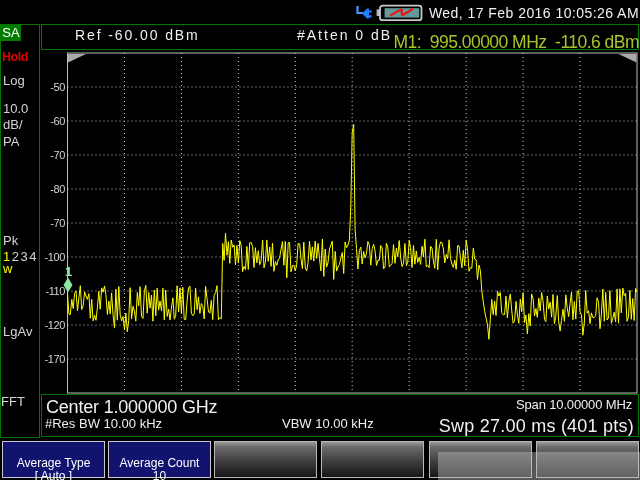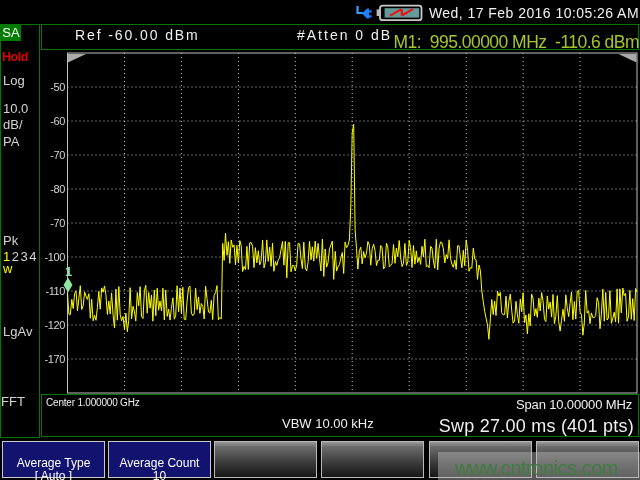--- a/index.html
+++ b/index.html
@@ -76,27 +76,27 @@
 <line x1="67.5" y1="321.0" x2="637.0" y2="321.0" class="g"></line>
 <line x1="67.5" y1="355.0" x2="637.0" y2="355.0" class="g"></line>
   <rect x="67.5" y="49.0" width="569.5" height="340.0" fill="none" stroke="#bdbdbd" stroke-width="1"></rect>
   <path d="M68 50 L86 50 L68 58.5 Z" fill="#aaaaaa"></path>
   <path d="M636.5 50 L618.5 50 L636.5 58.5 Z" fill="#aaaaaa"></path>
   <polyline points="67.5,289.0 68.9,310.2 70.3,310.6 71.8,295.4 73.2,304.6 74.6,289.4 76.0,286.9 77.5,306.9 78.9,294.1 80.3,281.7 81.7,305.5 83.2,301.7 84.6,287.9 86.0,292.0 87.4,295.4 88.9,289.7 90.3,314.2 91.7,295.3 93.1,316.8 94.6,311.3 96.0,316.3 97.4,303.4 98.8,287.4 100.2,305.2 101.7,283.9 103.1,288.2 104.5,281.9 105.9,290.5 107.4,310.5 108.8,297.0 110.2,310.0 111.6,288.9 113.1,311.4 114.5,324.0 115.9,285.2 117.3,316.2 118.8,282.5 120.2,310.8 121.6,316.8 123.0,312.5 124.5,325.4 125.9,309.1 127.3,327.7 128.7,316.7 130.1,283.7 131.6,314.8 133.0,302.3 134.4,307.2 135.8,317.1 137.3,288.5 138.7,301.9 140.1,282.6 141.5,312.3 143.0,314.5 144.4,286.6 145.8,281.3 147.2,309.2 148.7,288.5 150.1,304.2 151.5,291.0 152.9,317.2 154.3,286.0 155.8,311.7 157.2,284.2 158.6,306.2 160.0,297.0 161.5,306.8 162.9,284.2 164.3,315.9 165.7,286.0 167.2,312.4 168.6,305.1 170.0,316.1 171.4,304.3 172.9,293.9 174.3,315.2 175.7,311.6 177.1,281.7 178.6,307.8 180.0,283.9 181.4,309.4 182.8,283.3 184.2,315.2 185.7,315.8 187.1,297.1 188.5,283.8 189.9,282.0 191.4,309.2 192.8,311.7 194.2,309.9 195.6,284.2 197.1,305.7 198.5,292.9 199.9,309.4 201.3,299.5 202.8,302.3 204.2,315.0 205.6,282.3 207.0,294.4 208.5,308.0 209.9,309.2 211.3,296.4 212.7,315.6 214.1,291.4 215.6,288.6 217.0,281.6 218.4,315.8 219.8,313.6 221.3,314.8 222.7,239.4 224.1,256.4 225.5,229.2 227.0,251.3 228.4,237.7 229.8,259.3 231.2,236.0 232.7,243.3 234.1,240.9 235.5,260.8 236.9,241.4 238.4,258.9 239.8,236.6 241.2,241.8 242.6,267.6 244.0,262.4 245.5,265.6 246.9,242.4 248.3,265.4 249.7,238.8 251.2,238.6 252.6,242.3 254.0,263.6 255.4,243.7 256.9,258.9 258.3,246.8 259.7,260.8 261.1,257.1 262.6,236.1 264.0,263.8 265.4,258.2 266.8,235.9 268.2,257.4 269.7,243.1 271.1,262.3 272.5,239.2 273.9,267.3 275.4,257.5 276.8,261.4 278.2,255.9 279.6,253.9 281.1,245.1 282.5,237.5 283.9,261.2 285.3,237.4 286.8,273.8 288.2,238.8 289.6,238.5 291.0,267.8 292.5,261.5 293.9,261.6 295.3,267.0 296.7,260.8 298.1,239.5 299.6,239.9 301.0,254.8 302.4,264.6 303.8,238.2 305.3,264.1 306.7,266.9 308.1,258.3 309.5,237.3 311.0,255.9 312.4,242.8 313.8,257.1 315.2,237.1 316.7,254.5 318.1,239.4 319.5,254.4 320.9,267.0 322.4,235.1 323.8,272.4 325.2,245.0 326.6,263.1 328.0,258.6 329.5,245.0 330.9,241.1 332.3,237.1 333.7,275.4 335.2,247.4 336.6,267.1 338.0,262.9 339.4,260.7 340.9,254.0 342.3,248.5 343.7,269.5 345.1,238.0 346.6,243.7 348.0,241.1 349.4,236.0 350.8,202.0 352.2,128.9 353.7,120.4 355.1,225.8 356.5,244.5 357.9,265.1 359.4,246.4 360.8,243.2 362.2,259.9 363.6,247.5 365.1,253.9 366.5,249.1 367.9,237.5 369.3,241.1 370.8,261.2 372.2,244.6 373.6,240.3 375.0,246.2 376.5,261.5 377.9,256.3 379.3,256.4 380.7,241.5 382.1,243.8 383.6,264.9 385.0,262.6 386.4,239.3 387.8,243.2 389.3,262.8 390.7,261.5 392.1,259.4 393.5,240.6 395.0,259.3 396.4,244.0 397.8,252.8 399.2,236.5 400.7,254.0 402.1,262.6 403.5,259.1 404.9,239.5 406.4,261.5 407.8,257.9 409.2,236.3 410.6,243.6 412.0,263.5 413.5,241.5 414.9,260.2 416.3,246.9 417.7,258.5 419.2,253.3 420.6,260.4 422.0,242.3 423.4,252.9 424.9,235.2 426.3,262.8 427.7,261.4 429.1,263.7 430.6,242.4 432.0,244.1 433.4,256.9 434.8,264.3 436.3,235.3 437.7,265.9 439.1,244.1 440.5,238.0 441.9,238.5 443.4,245.0 444.8,258.9 446.2,250.6 447.6,254.8 449.1,235.8 450.5,254.4 451.9,260.0 453.3,263.3 454.8,256.1 456.2,265.3 457.6,241.7 459.0,241.9 460.5,254.1 461.9,263.8 463.3,246.2 464.7,261.7 466.2,235.9 467.6,246.1 469.0,267.3 470.4,263.7 471.8,264.2 473.3,244.1 474.7,255.0 476.1,255.8 477.5,275.4 479.0,261.0 480.4,266.6 481.8,287.0 483.2,297.2 484.7,307.4 486.1,314.2 487.5,321.0 488.9,335.3 490.4,314.2 491.8,295.5 493.2,310.7 494.6,297.0 496.0,311.5 497.5,287.2 498.9,292.1 500.3,288.4 501.7,308.7 503.2,310.8 504.6,310.5 506.0,292.2 507.4,314.0 508.9,297.1 510.3,290.0 511.7,306.1 513.1,319.2 514.6,317.0 516.0,297.4 517.4,310.9 518.8,319.3 520.3,295.1 521.7,307.8 523.1,288.7 524.5,318.6 525.9,311.1 527.4,329.9 528.8,309.7 530.2,321.9 531.6,290.0 533.1,294.8 534.5,312.0 535.9,304.6 537.3,313.3 538.8,294.2 540.2,306.9 541.6,288.5 543.0,296.5 544.5,315.5 545.9,317.6 547.3,291.9 548.7,305.1 550.2,298.1 551.6,313.1 553.0,290.4 554.4,319.6 555.8,312.6 557.3,291.6 558.7,317.6 560.1,327.1 561.5,316.3 563.0,305.3 564.4,317.3 565.8,290.8 567.2,303.8 568.7,312.6 570.1,299.4 571.5,288.0 572.9,315.7 574.4,297.5 575.8,315.1 577.2,287.5 578.6,286.3 580.1,308.1 581.5,311.0 582.9,331.2 584.3,319.0 585.7,286.5 587.2,309.2 588.6,306.8 590.0,319.6 591.4,308.9 592.9,313.6 594.3,313.5 595.7,311.5 597.1,293.7 598.6,298.6 600.0,324.7 601.4,310.2 602.8,285.1 604.3,317.2 605.7,288.4 607.1,316.0 608.5,313.9 609.9,286.7 611.4,319.3 612.8,314.4 614.2,308.2 615.6,317.9 617.1,284.9 618.5,319.2 619.9,284.8 621.3,308.9 622.8,284.0 624.2,291.7 625.6,289.3 627.0,317.3 628.5,312.9 629.9,286.4 631.3,315.3 632.7,294.6 634.2,316.5 635.6,284.5 637.0,288.1" fill="none" stroke="#ffff00" stroke-width="1"></polyline>
   <path d="M68 288.5 L72.5 281 L68 273.5 L63.5 281 Z" fill="#8de6a2"></path>
   <text x="65" y="272" fill="#8de6a2" font-size="13" font-weight="bold" font-family="Liberation Sans">1</text>
 </svg>
 
-<div class="abs" style="left:46px;top:393px;color:#f0f0f0;font-size:10px;letter-spacing:-0.2px">Center 1.000000 GHz</div>
+<div class="abs" style="left:46px;top:393px;color:#f0f0f0;font-size:18px;letter-spacing:-0.2px">Center 1.000000 GHz</div>
+<div class="abs" style="left:45px;top:412px;color:#f0f0f0;font-size:13px;letter-spacing:0px">#Res BW 10.00 kHz</div>
 <div class="abs" style="left:282px;top:412px;color:#f0f0f0;font-size:13px;letter-spacing:0px">VBW 10.00 kHz</div>
 <div class="abs" style="right:8px;top:393px;color:#f0f0f0;font-size:13px;letter-spacing:-0.15px">Span 10.00000 MHz</div>
 <div class="abs" style="right:6px;top:412px;color:#f0f0f0;font-size:18px;letter-spacing:0.23px">Swp 27.00 ms (401 pts)</div>
 
 <div class="sk skb" style="left:2px">Average Type<br>[ Auto ]</div>
 <div class="sk skb" style="left:108px">Average Count<br>10</div>
 <div class="sk skg" style="left:214px"></div>
 <div class="sk skg" style="left:321px"></div>
 <div class="sk skg" style="left:429px"></div>
 <div class="sk skg" style="left:536px"></div>
 <div class="abs" style="left:438px;top:448px;width:202px;height:32px;background:rgba(190,190,190,0.45)"></div>
-<div class="abs" style="left:455px;top:453px;color:#3f7d3e;font-size:20px;letter-spacing:-0.48px">www.cntronics.com</div>
 
 </div>
 
 </body></html>

